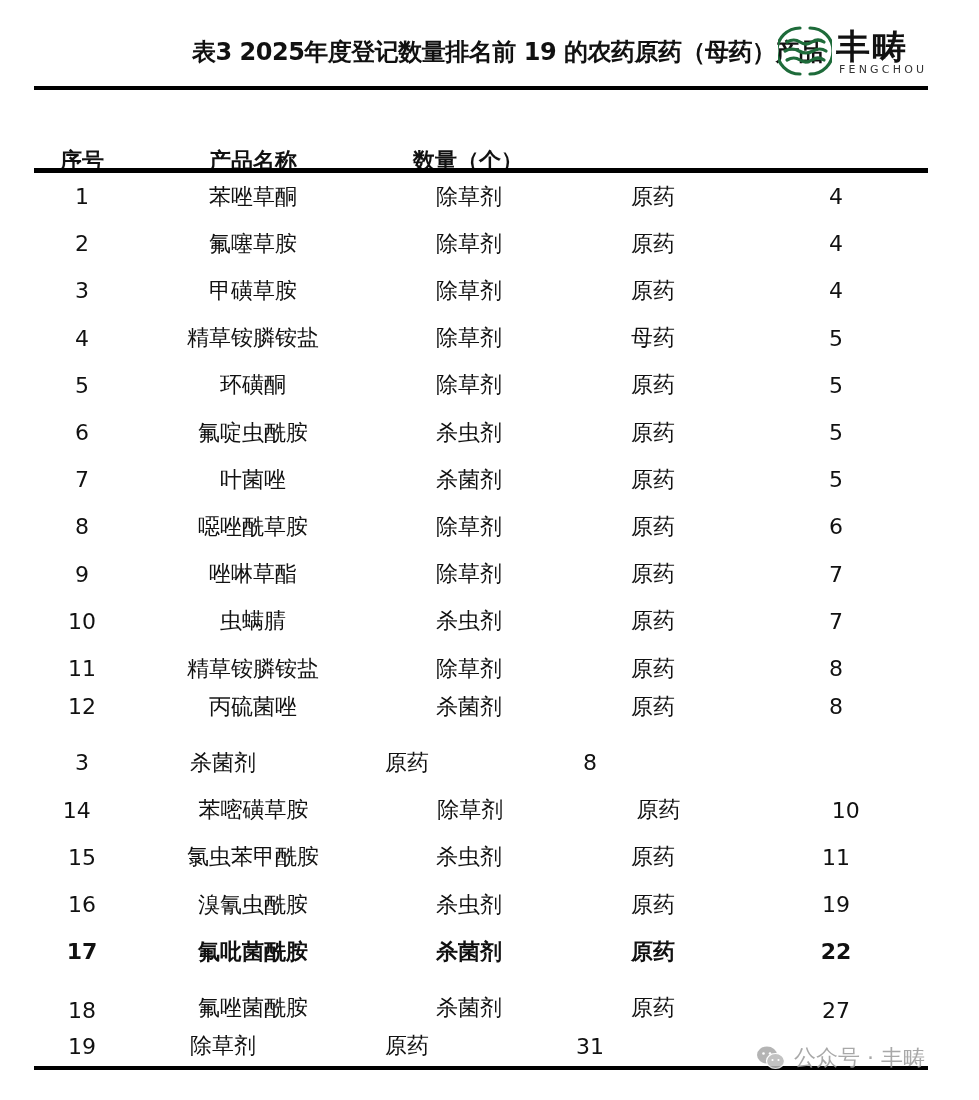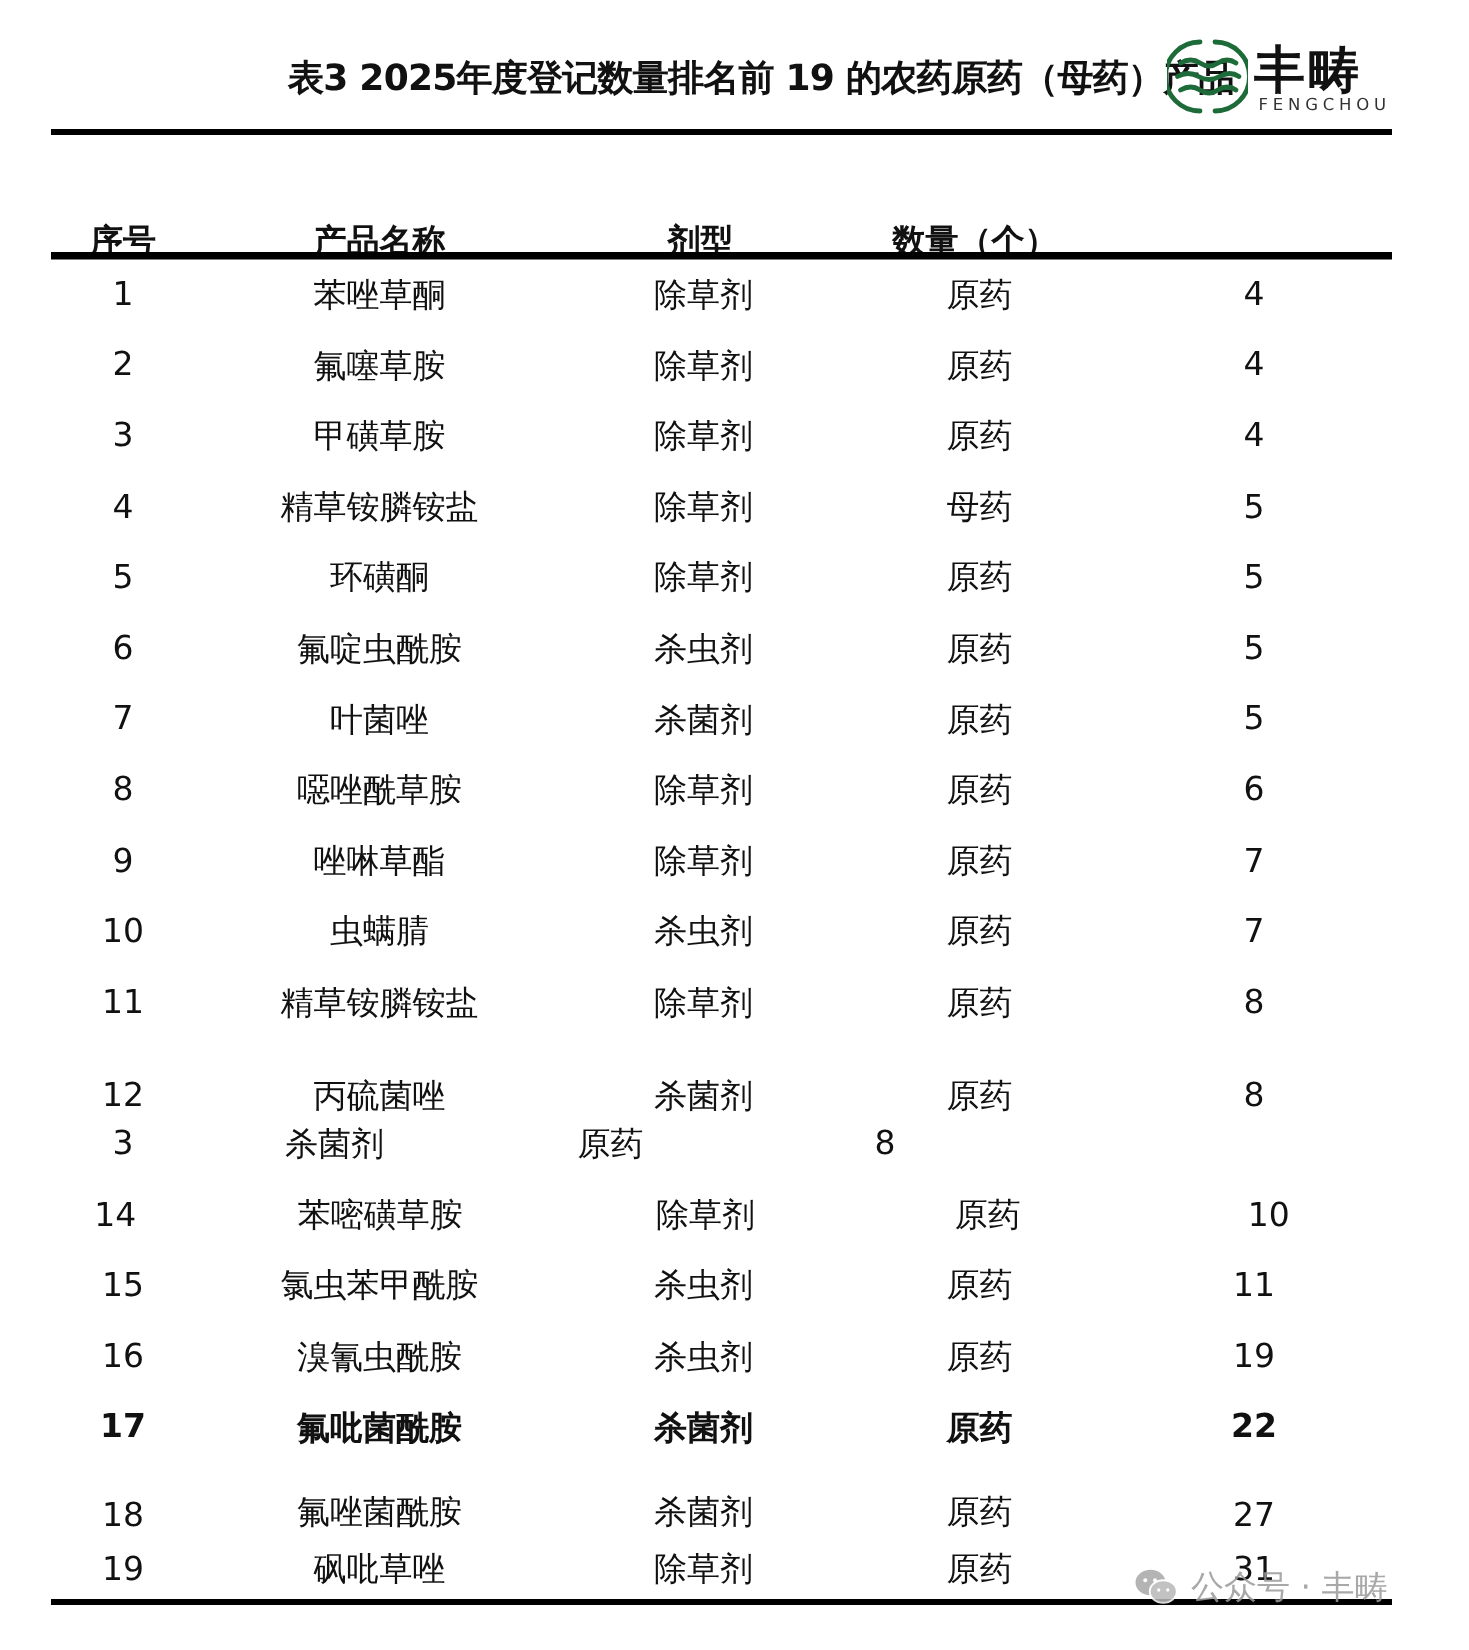--- a/index.html
+++ b/index.html
@@ -131,21 +131,20 @@
   </svg>
   <div class="logo-cn">丰畴</div>
   <div class="logo-en">FENGCHOU</div>
 </div>
 
 <div class="rule rule-top"></div>
 
 <div class="header-row">
   <div class="cell c-idx">序号</div>
   <div class="cell c-name">产品名称</div>
-  <div class="cell c-form">剂型</div>
   <div class="cell c-qty">数量（个）</div>
 </div>
 
 <div class="rule rule-mid"></div>
 
 <div id="rows">
     <div class="data-row" style="top: 173px;">
       <div class="cell c-idx">1</div>
       <div class="cell c-name">苯唑草酮</div>
       <div class="cell c-type">除草剂</div>
@@ -215,21 +214,21 @@
       <div class="cell c-form">原药</div>
       <div class="cell c-qty">7</div>
     </div>
     <div class="data-row" style="top: 645px;">
       <div class="cell c-idx">11</div>
       <div class="cell c-name">精草铵膦铵盐</div>
       <div class="cell c-type">除草剂</div>
       <div class="cell c-form">原药</div>
       <div class="cell c-qty">8</div>
     </div>
-    <div class="data-row" style="top: 707px;">
+    <div class="data-row" style="top: 683px;">
       <div class="cell c-idx">12</div>
       <div class="cell c-name">丙硫菌唑</div>
       <div class="cell c-type">杀菌剂</div>
       <div class="cell c-form">原药</div>
       <div class="cell c-qty">8</div>
     </div>
     <div class="data-row" style="top: 739.4px;">
       <div class="cell c-idx">3</div>
       <div class="cell c-type">杀菌剂</div>
       <div class="cell c-form">原药</div>
@@ -265,21 +264,20 @@
     </div>
     <div class="data-row" style="top: 975.4px; align-items: flex-end;">
       <div class="cell c-idx">18</div>
       <div class="cell c-name">氟唑菌酰胺</div>
       <div class="cell c-type">杀菌剂</div>
       <div class="cell c-form">原药</div>
       <div class="cell c-qty">27</div>
     </div>
     <div class="data-row" style="top: 1022.6px;">
       <div class="cell c-idx">19</div>
-      <div class="cell c-name">砜吡草唑</div>
       <div class="cell c-type">除草剂</div>
       <div class="cell c-form">原药</div>
       <div class="cell c-qty">31</div>
     </div>
   </div>
 
 <div class="rule rule-bottom"></div>
 
 <div class="watermark">
   <svg class="wechat-icon" viewBox="0 0 30 26">

